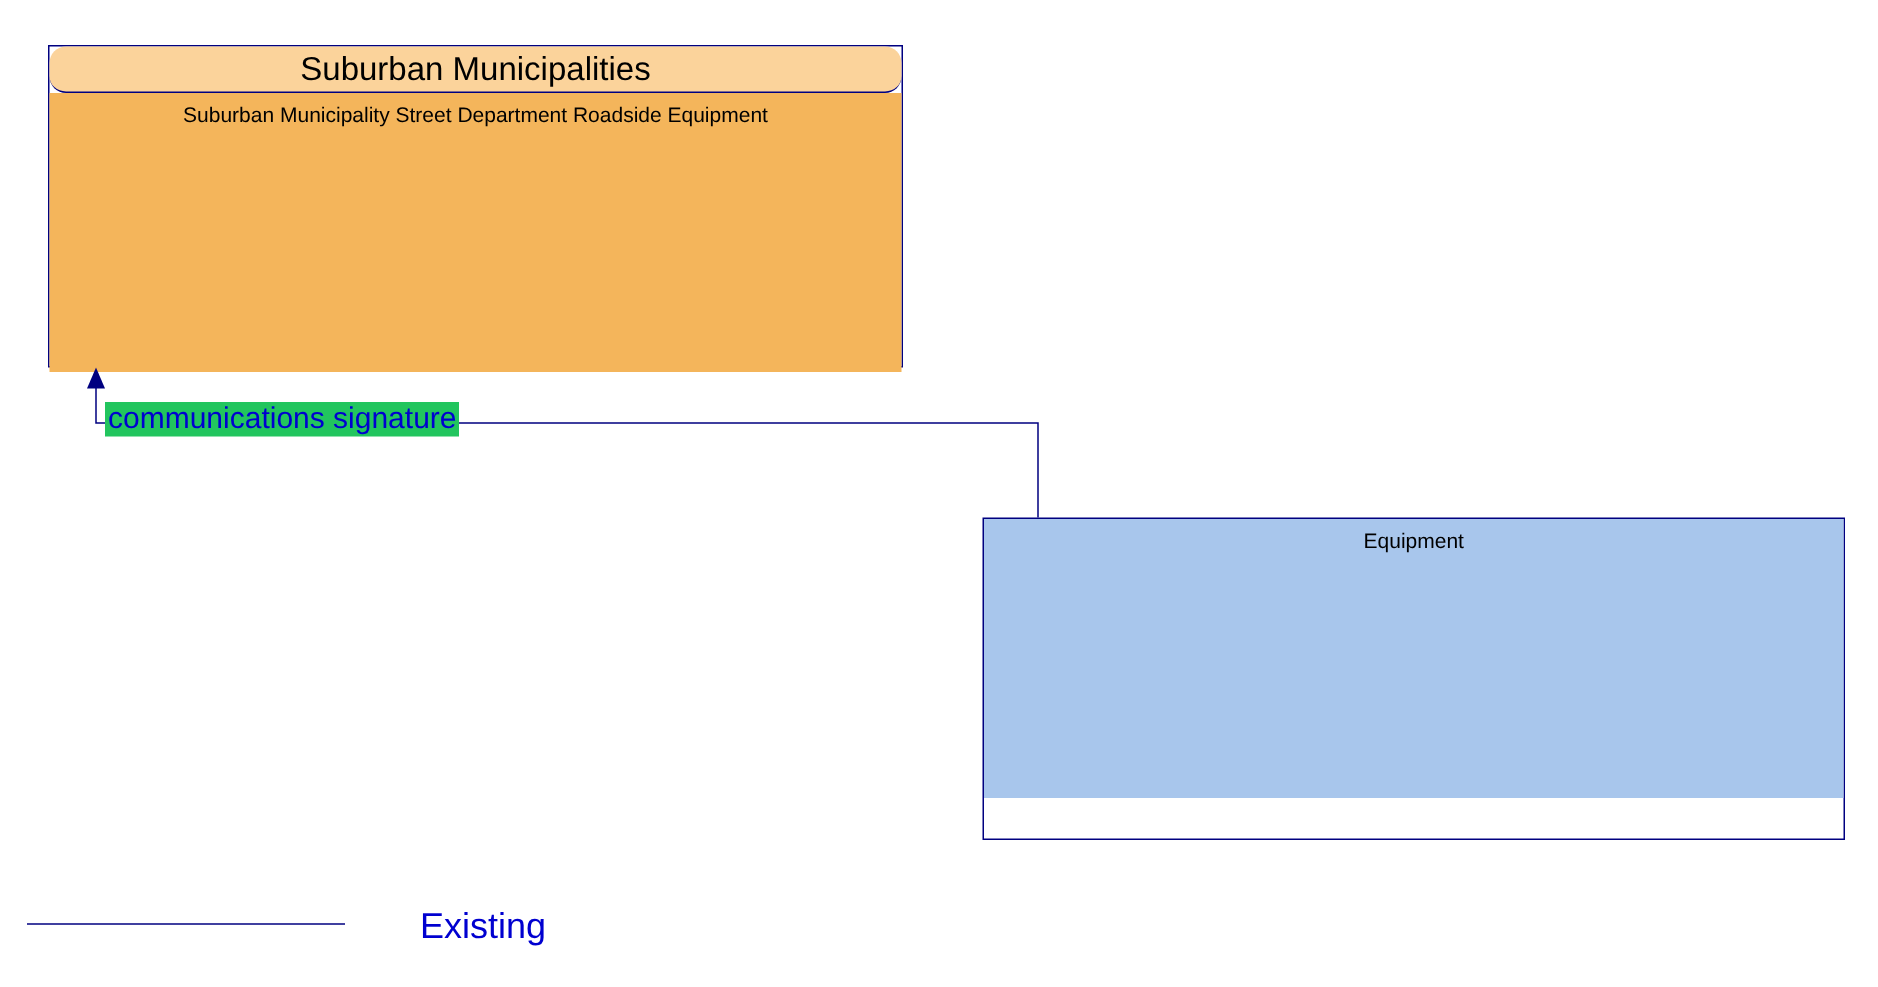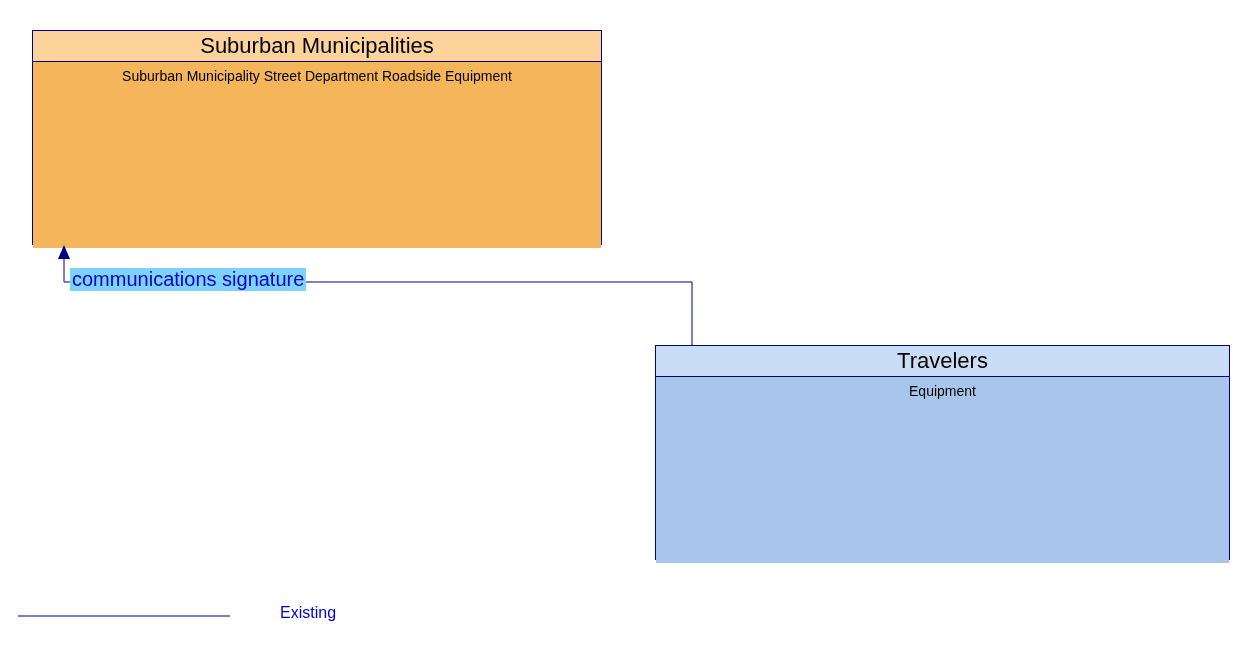--- a/index.html
+++ b/index.html
@@ -16,62 +16,62 @@
     position: absolute;
     border: 1px solid #000080;
     box-sizing: border-box;
   }
   .box-header {
     text-align: center;
     font-size: 22px;
     color: #000000;
     padding: 2px 4px;
     border-bottom: 1px solid #000080;
+    border-radius: 11px;
   }
   .box-body {
     text-align: center;
     font-size: 14px;
     color: #000000;
     padding: 6px 8px 0 8px;
     line-height: 1.2;
   }
   .orange-header { background: #fbd39b; }
   .orange-body   { background: #f4b55b; height: calc(100% - 33px); }
   .blue-header   { background: #c9ddf6; }
   .blue-body     { background: #a8c6ec; height: calc(100% - 33px); }
   .flow-label {
     position: absolute;
     color: #0000d0;
     font-size: 20px;
-    background: #7dd3fc;
+    background: #22c55e;
     padding: 0 2px;
   }
   .legend-label {
     position: absolute;
     color: #0000d0;
-    font-size: 16px;
+    font-size: 24px;
   }
   svg.overlay {
     position: absolute;
     left: 0; top: 0;
     width: 1252px;
     height: 658px;
     pointer-events: none;
   }
 </style>
 </head>
 <body>
 
 <div class="box" style="left:32px; top:30px; width:570px; height:215px;">
   <div class="box-header orange-header">Suburban Municipalities</div>
   <div class="box-body orange-body">Suburban Municipality Street Department Roadside Equipment</div>
 </div>
 
 <div class="box" style="left:655px; top:345px; width:575px; height:215px;">
-  <div class="box-header blue-header">Travelers</div>
   <div class="box-body blue-body">Equipment</div>
 </div>
 
 <svg class="overlay">
 
   <polyline points="692,345 692,282 64,282 64,247" fill="none" stroke="#000080" stroke-width="1"></polyline>
 
   <polygon points="64,245 58,259 70,259" fill="#000080"></polygon>
 
   <line x1="18" y1="616" x2="230" y2="616" stroke="#000080" stroke-width="1"></line>

